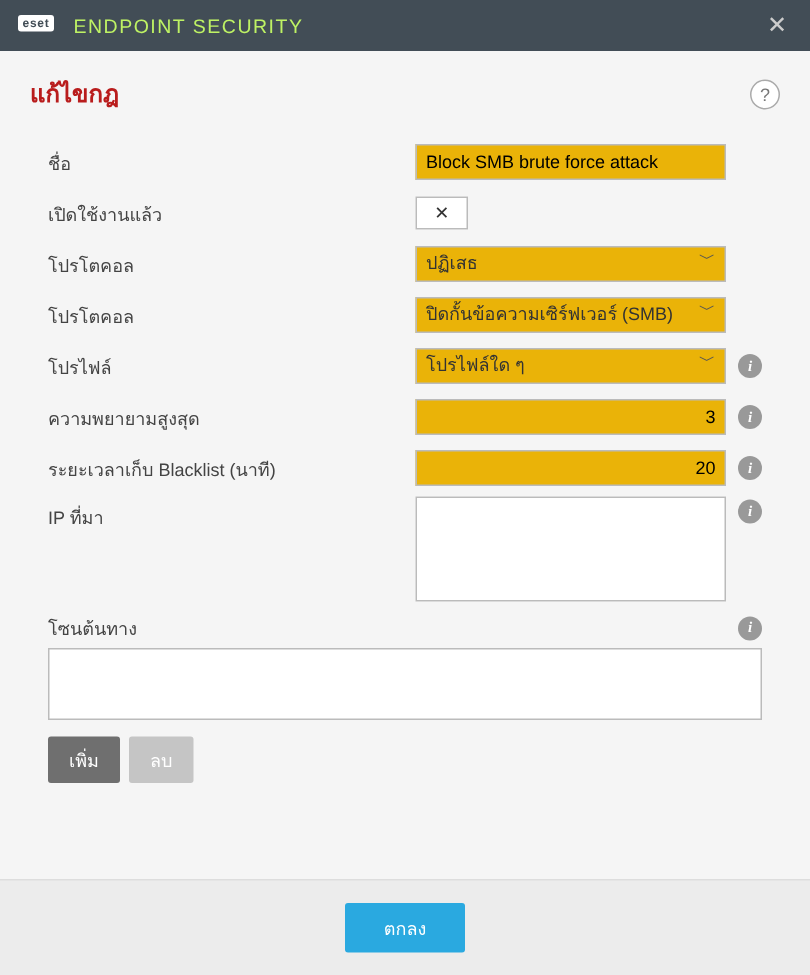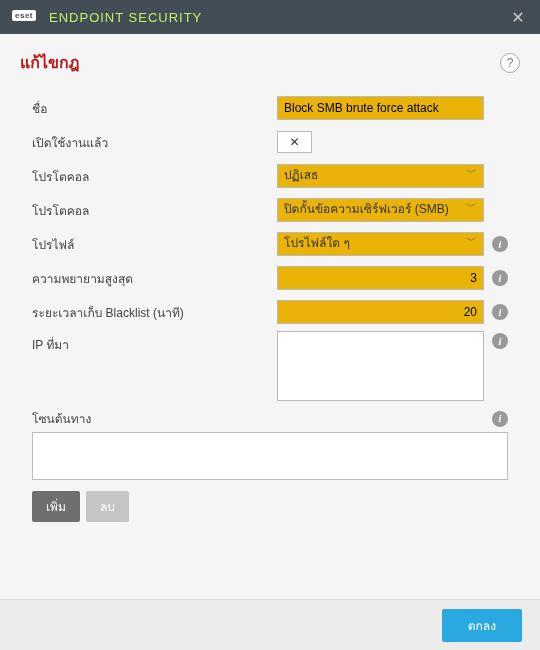--- a/index.html
+++ b/index.html
@@ -168,26 +168,26 @@
       border-radius: 2px;
       cursor: pointer;
     }
     .btn-add { background: #6f6f6f; }
     .btn-del { background: #c5c5c5; color: #fff; cursor: default; text-align: center; }
     .footer {
       position: absolute;
       bottom: 0;
       left: 0;
       right: 0;
-      height: 51px;
+      height: 64px;
       background: #ececec;
       border-top: 1px solid #ddd;
       display: flex;
       align-items: center;
-      justify-content: flex-end;
+      justify-content: center;
       padding: 0 18px;
     }
     .btn-ok {
       background: #2aa9e0;
       color: #fff;
       border: none;
       padding: 7px 26px;
       font-size: 12px;
       border-radius: 2px;
       cursor: pointer;

